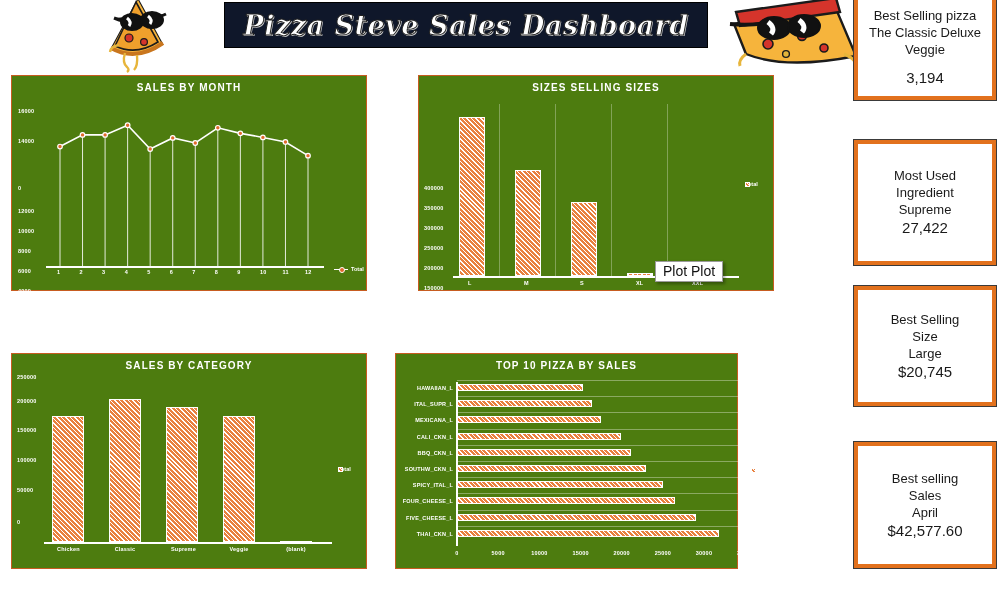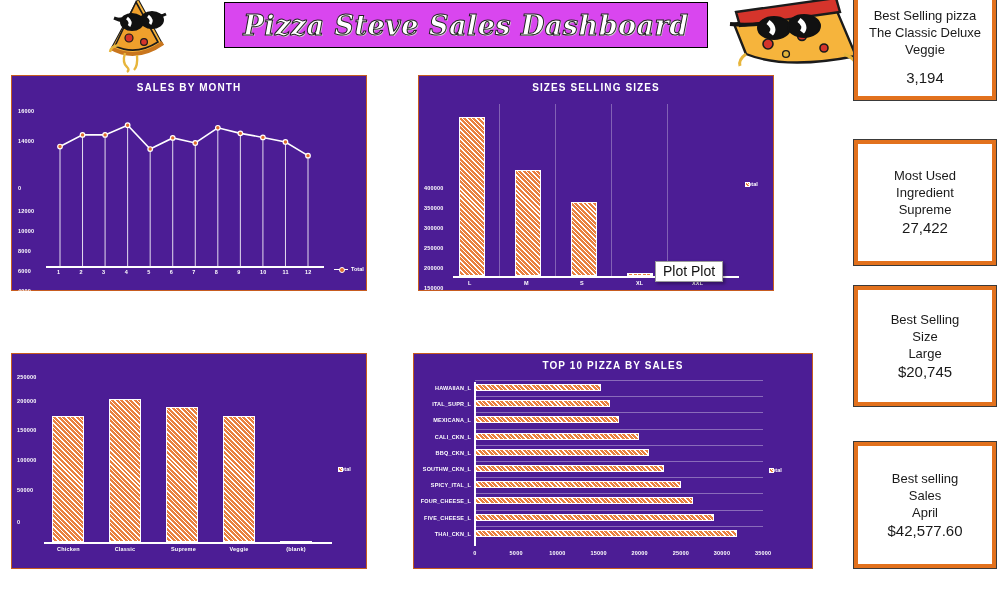--- a/index.html
+++ b/index.html
@@ -2,32 +2,32 @@
 <html><head>
 <meta charset="utf-8">
 <style>
   html,body{margin:0;padding:0;background:#ffffff;}
   body{width:1000px;height:598px;position:relative;overflow:hidden;
        font-family:"Liberation Sans",sans-serif;}
 
   
   #header{position:absolute;left:0;top:0;width:1000px;height:72px;}
   #title-box{position:absolute;left:224px;top:2px;width:482px;height:44px;
-     background:#d946ef;border:1.5px solid #000;display:flex;align-items:center;
+     background:#0f172a;border:1.5px solid #000;display:flex;align-items:center;
      justify-content:center;}
   #title-text{font-family:"DejaVu Serif",serif;font-weight:bold;font-style:italic;
      font-size:27px;letter-spacing:.5px;color:#ffffff;
      -webkit-text-stroke:1px #222;text-shadow:1px 1px 0 #cfcfcf;white-space:nowrap;}
 
   .mascot{position:absolute;}
   #mascot-left{left:92px;top:-2px;width:104px;height:76px;}
   #mascot-right{left:716px;top:-4px;width:150px;height:74px;}
 
   
-  .panel{position:absolute;background:#4c1d95;border:1px solid #c75c20;
+  .panel{position:absolute;background:#4d7c0f;border:1px solid #c75c20;
          box-sizing:border-box;}
   .panel-title{position:absolute;left:0;right:0;top:6px;text-align:center;
      color:#ffffff;font-weight:bold;font-size:10px;letter-spacing:1.1px;}
   .axis-label{position:absolute;color:#ffffff;font-size:5.5px;font-weight:bold;
      letter-spacing:.2px;white-space:nowrap;}
   .gridline{position:absolute;background:rgba(255,255,255,.35);height:1px;}
   .vgrid{position:absolute;background:rgba(255,255,255,.30);width:1px;}
   .axisline{position:absolute;background:#ffffff;}
   .legend{position:absolute;color:#ffffff;font-size:5.5px;font-weight:bold;
      display:flex;align-items:center;gap:3px;white-space:nowrap;}
@@ -205,20 +205,21 @@
       <div class="axis-label" style="left: 273px; top: 204px;">XXL</div>
     </div>
 
   <div class="legend" style="left:326px;top:105px;">
     <span class="legend-swatch bar"></span>
     <span>Total</span>
   </div>
 </div>
 
 <div class="panel" id="chart-sales-by-category" style="left:11px;top:353px;width:356px;height:216px;">
+  <div class="panel-title">SALES BY CATEGORY</div>
 
   <div class="axis-label" style="left:5px;top:165px;">0</div>
   <div class="axis-label" style="left:5px;top:133px;">50000</div>
   <div class="axis-label" style="left:5px;top:103px;">100000</div>
   <div class="axis-label" style="left:5px;top:73px;">150000</div>
   <div class="axis-label" style="left:5px;top:44px;">200000</div>
   <div class="axis-label" style="left:5px;top:20px;">250000</div>
 
   <div id="cat-bars">
       <div class="bar" style="left: 40px; width: 32px; height: 126.36px; top: 61.64px;"></div>
@@ -235,21 +236,21 @@
       <div class="axis-label" style="left: 216px; top: 192px; text-align: center; width: 22px;">Veggie</div>
       <div class="axis-label" style="left: 273px; top: 192px; text-align: center; width: 22px;">(blank)</div>
     </div>
 
   <div class="legend" style="left:326px;top:112px;">
     <span class="legend-swatch bar"></span>
     <span>Total</span>
   </div>
 </div>
 
-<div class="panel" id="chart-top10" style="left:413px;top:353px;width:400px;height:216px;">
+<div class="panel" id="chart-top10" style="left:395px;top:353px;width:343px;height:216px;">
   <div class="panel-title">TOP 10 PIZZA BY SALES</div>
 
   <div id="top10-ylabels">
       <div class="axis-label" style="left: 0px; top: 31px; width: 57px; text-align: right;">HAWAIIAN_L</div>
       <div class="axis-label" style="left: 0px; top: 47.2px; width: 57px; text-align: right;">ITAL_SUPR_L</div>
       <div class="axis-label" style="left: 0px; top: 63.4px; width: 57px; text-align: right;">MEXICANA_L</div>
       <div class="axis-label" style="left: 0px; top: 79.6px; width: 57px; text-align: right;">CALI_CKN_L</div>
       <div class="axis-label" style="left: 0px; top: 95.8px; width: 57px; text-align: right;">BBQ_CKN_L</div>
       <div class="axis-label" style="left: 0px; top: 112px; width: 57px; text-align: right;">SOUTHW_CKN_L</div>
       <div class="axis-label" style="left: 0px; top: 128.2px; width: 57px; text-align: right;">SPICY_ITAL_L</div>

